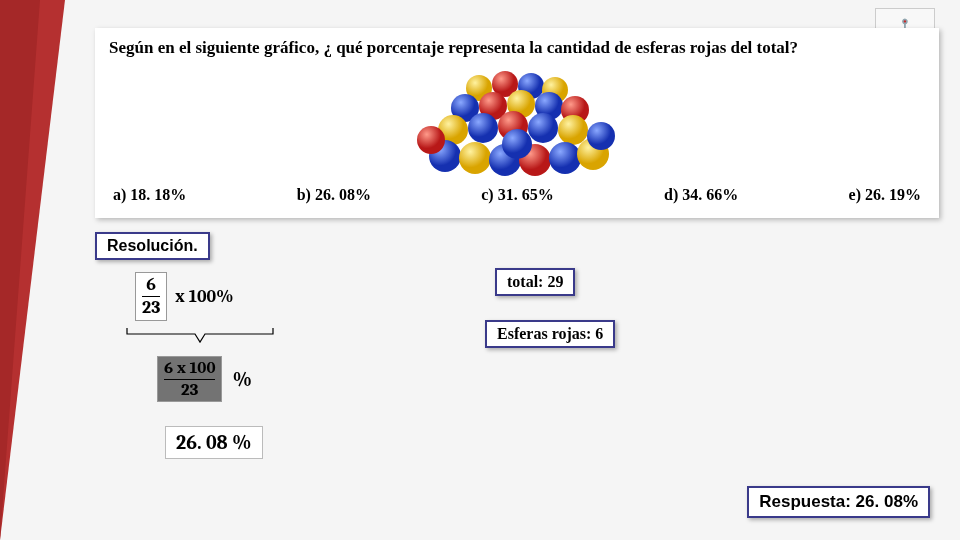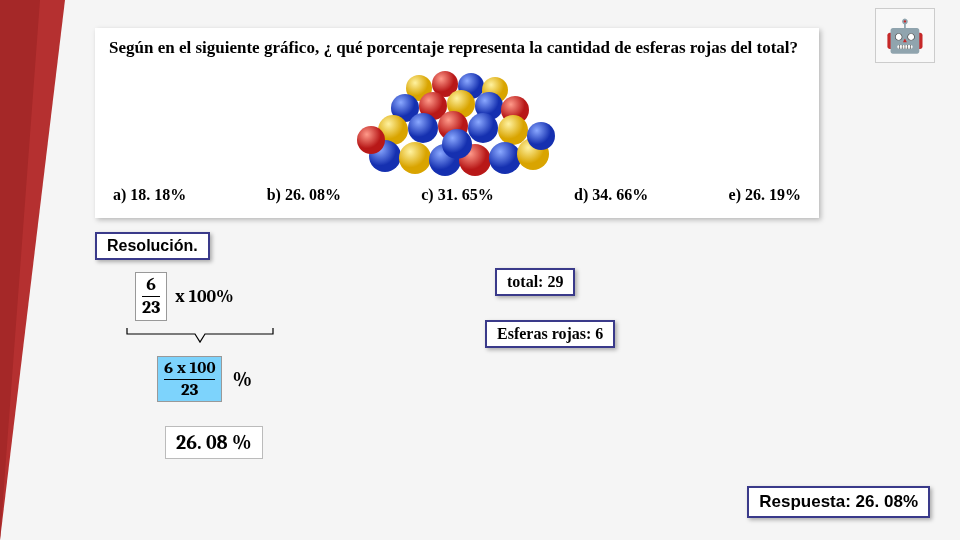--- a/index.html
+++ b/index.html
@@ -58,21 +58,21 @@
     display: flex;
     align-items: center;
     justify-content: center;
     font-size: 32px;
   }
   .question-block {
     background: #fff;
     margin-top: 16px;
     padding: 10px 14px 14px 14px;
     box-shadow: 2px 2px 5px rgba(0,0,0,0.25);
-    width: 724px;
+    width: 844px;
   }
   .question-text {
     font-size: 17px;
     font-weight: bold;
     margin-bottom: 8px;
   }
   .spheres {
     display: block;
     margin: 4px auto 10px auto;
     width: 200px;
@@ -142,21 +142,21 @@
   .bracket svg { width: 100%; height: 100%; }
   .fraction-2 {
     position: absolute;
     left: 62px;
     top: 84px;
     display: flex;
     align-items: center;
   }
   .mini-box2 {
     border: 1px solid #999;
-    background: #7dd3fc;
+    background: #737373;
     padding: 2px 6px;
     display: flex;
     flex-direction: column;
     align-items: center;
     font-family: Cambria, Georgia, serif;
     font-size: 17px;
     line-height: 1.1;
     font-weight: bold;
   }
   .mini-box2 .bar {

